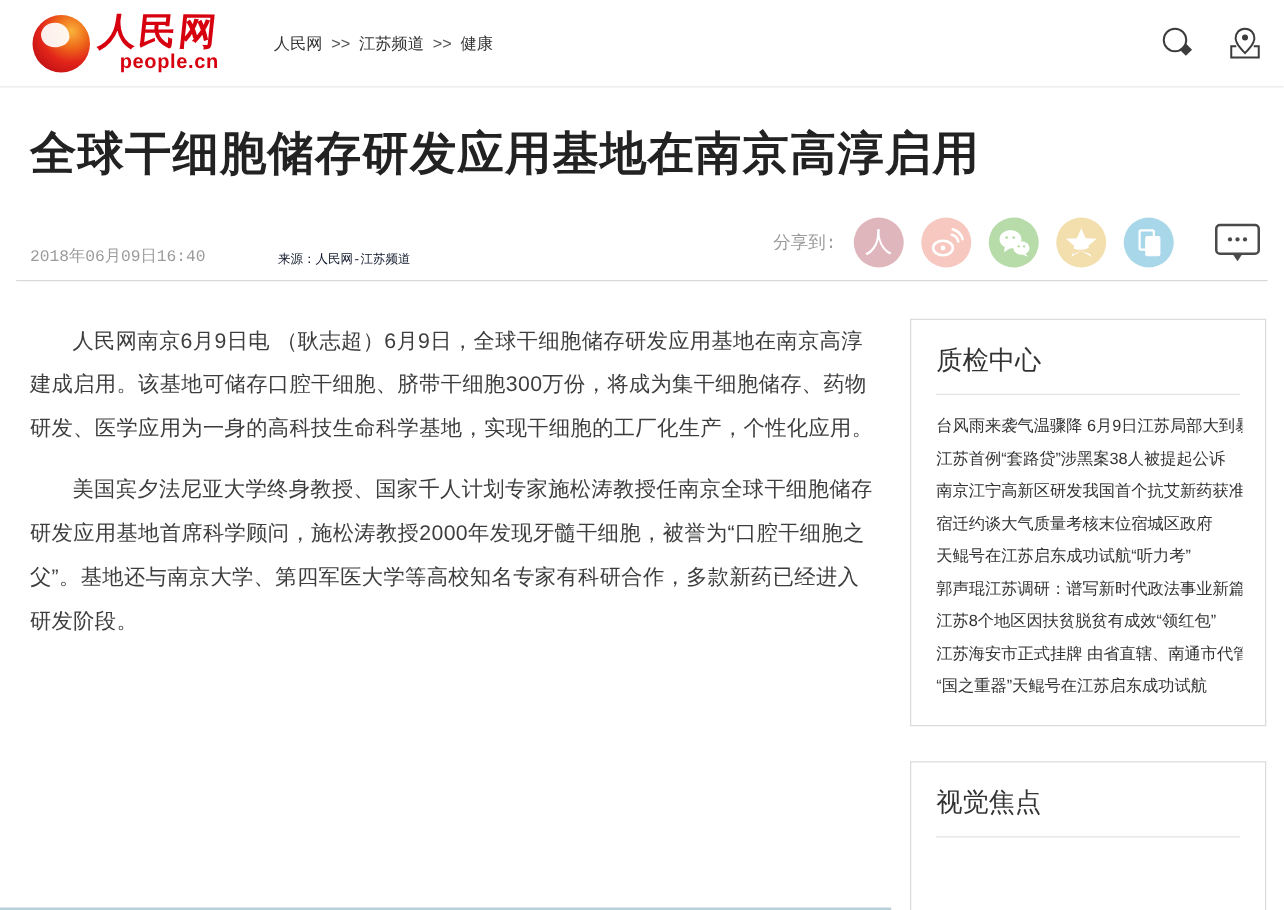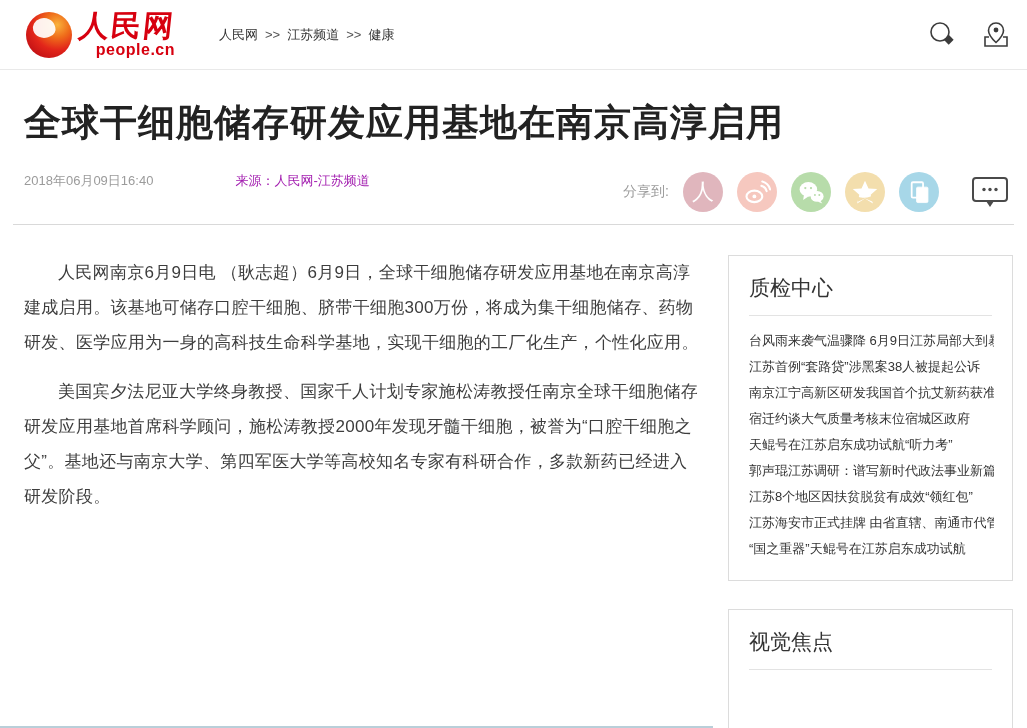--- a/index.html
+++ b/index.html
@@ -37,24 +37,24 @@
   .breadcrumb .sep { color:#555; }
   .header-icons { margin-left:auto; display:flex; align-items:center; gap:24px; }
   .hicon { cursor:pointer; display:block; }
 
   
   .article-title {
     margin:30px 16px 0 24px; font-size:37px; font-weight:bold; color:#222;
     letter-spacing:1px; line-height:1.25;
   }
   .meta-row {
-    margin:26px 16px 0 24px; display:flex; align-items:flex-start; height:42px;
+    margin:26px 16px 0 24px; display:flex; align-items:flex-end; height:42px;font-family:Liberation Mono, monospace;
   }
   .meta-date { font-size:13px; color:#9b9b9b; }
-  .meta-source { font-size:13px; color:#a21caf; margin-left:82px; }
+  .meta-source { font-size:10px; color:#0f172a; margin-left:58px; }
   .share-area { margin-left:auto; display:flex; align-items:center; }
   .share-label { font-size:14px; color:#9b9b9b; margin-right:14px; }
   .share-circle {
     width:40px; height:40px; border-radius:50%; margin-right:14px;
     display:flex; align-items:center; justify-content:center; cursor:pointer;
     color:#fff; font-size:22px;
   }
   .comment-btn { margin-left:18px; cursor:pointer; display:block; }
 
   .top-divider { margin:10px 13px 0 13px; border-top:1px solid #d9d9d9; }

